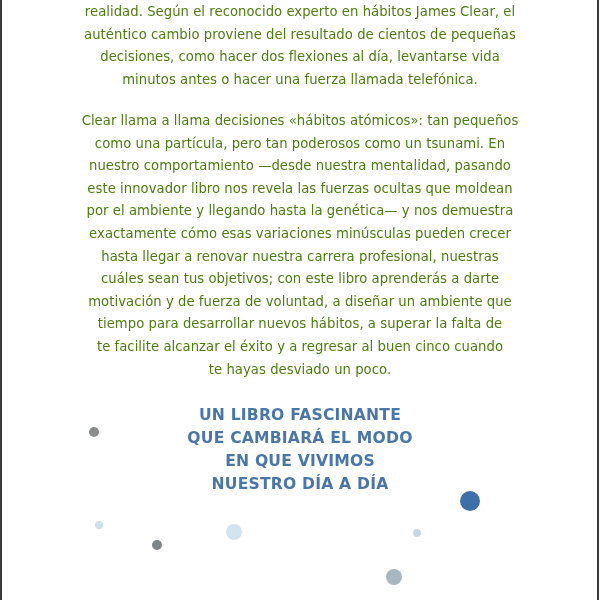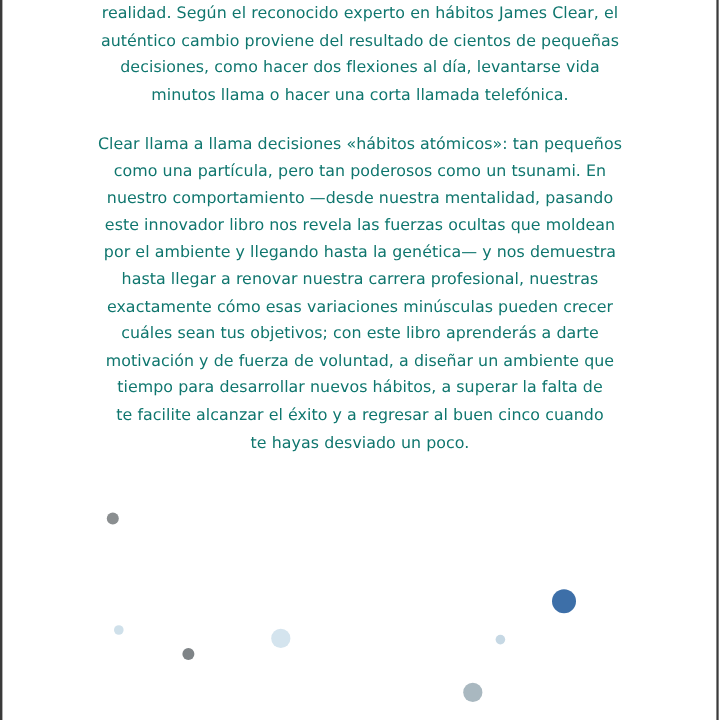--- a/index.html
+++ b/index.html
@@ -9,21 +9,21 @@
     background: #ffffff; box-sizing: border-box;
   }
   .edge-left { position: absolute; left: 0; top: 0; width: 2px; height: 600px; background: #3a3a3a; }
   .edge-right { position: absolute; left: 597px; top: 0; width: 2px; height: 600px; background: #3a3a3a; }
   .edge-right-after { position: absolute; left: 599px; top: 0; width: 1px; height: 600px; background: #ffffff; }
 
   .body-text {
     position: absolute; left: 40px; width: 520px;
     font-family: "DejaVu Sans", sans-serif;
     font-size: 13.2px;
-    color: #0f766e;
+    color: #4d7c0f;
     text-align: center;
     letter-spacing: 0.05px;
   }
   .body-text .line { display: block; height: 22.6px; line-height: 22.6px; white-space: nowrap; }
   #para1 { top: 1px; }
   #para2 { top: 110px; }
 
   .headline {
     position: absolute; left: 100px; width: 400px; top: 404px;
     font-family: "DejaVu Sans", sans-serif;
@@ -42,38 +42,44 @@
 
 <div class="page">
   <div class="edge-left"></div>
   <div class="edge-right"></div>
   <div class="edge-right-after"></div>
 
   <div id="para1" class="body-text">
     <span class="line">realidad. Según el reconocido experto en hábitos James Clear, el</span>
     <span class="line">auténtico cambio proviene del resultado de cientos de pequeñas</span>
     <span class="line">decisiones, como hacer dos flexiones al día, levantarse vida</span>
-    <span class="line">minutos llama o hacer una corta llamada telefónica.</span>
+    <span class="line">minutos antes o hacer una fuerza llamada telefónica.</span>
   </div>
 
   <div id="para2" class="body-text">
     <span class="line">Clear llama a llama decisiones «hábitos atómicos»: tan pequeños</span>
     <span class="line">como una partícula, pero tan poderosos como un tsunami. En</span>
     <span class="line">nuestro comportamiento —desde nuestra mentalidad, pasando</span>
     <span class="line">este innovador libro nos revela las fuerzas ocultas que moldean</span>
     <span class="line">por el ambiente y llegando hasta la genética— y nos demuestra</span>
+    <span class="line">exactamente cómo esas variaciones minúsculas pueden crecer</span>
     <span class="line">hasta llegar a renovar nuestra carrera profesional, nuestras</span>
-    <span class="line">exactamente cómo esas variaciones minúsculas pueden crecer</span>
     <span class="line">cuáles sean tus objetivos; con este libro aprenderás a darte</span>
     <span class="line">motivación y de fuerza de voluntad, a diseñar un ambiente que</span>
     <span class="line">tiempo para desarrollar nuevos hábitos, a superar la falta de</span>
     <span class="line">te facilite alcanzar el éxito y a regresar al buen cinco cuando</span>
     <span class="line">te hayas desviado un poco.</span>
   </div>
 
+  <div class="headline">
+    <span class="line">UN LIBRO FASCINANTE</span>
+    <span class="line">QUE CAMBIARÁ EL MODO</span>
+    <span class="line">EN QUE VIVIMOS</span>
+    <span class="line">NUESTRO DÍA A DÍA</span>
+  </div>
 
   <div id="dots">
       <div class="dot" style="left: 89px; top: 427px; width: 10px; height: 10px; background: rgb(138, 142, 144);"></div>
       <div class="dot" style="left: 460px; top: 491px; width: 20px; height: 20px; background: rgb(61, 111, 168);"></div>
       <div class="dot" style="left: 95px; top: 521px; width: 8px; height: 8px; background: rgb(207, 224, 234);"></div>
       <div class="dot" style="left: 152px; top: 540px; width: 10px; height: 10px; background: rgb(127, 132, 135);"></div>
       <div class="dot" style="left: 226px; top: 524px; width: 16px; height: 16px; background: rgb(212, 228, 238);"></div>
       <div class="dot" style="left: 413px; top: 529px; width: 8px; height: 8px; background: rgb(198, 216, 228);"></div>
       <div class="dot" style="left: 386px; top: 569px; width: 16px; height: 16px; background: rgb(169, 184, 192);"></div>
     </div>

